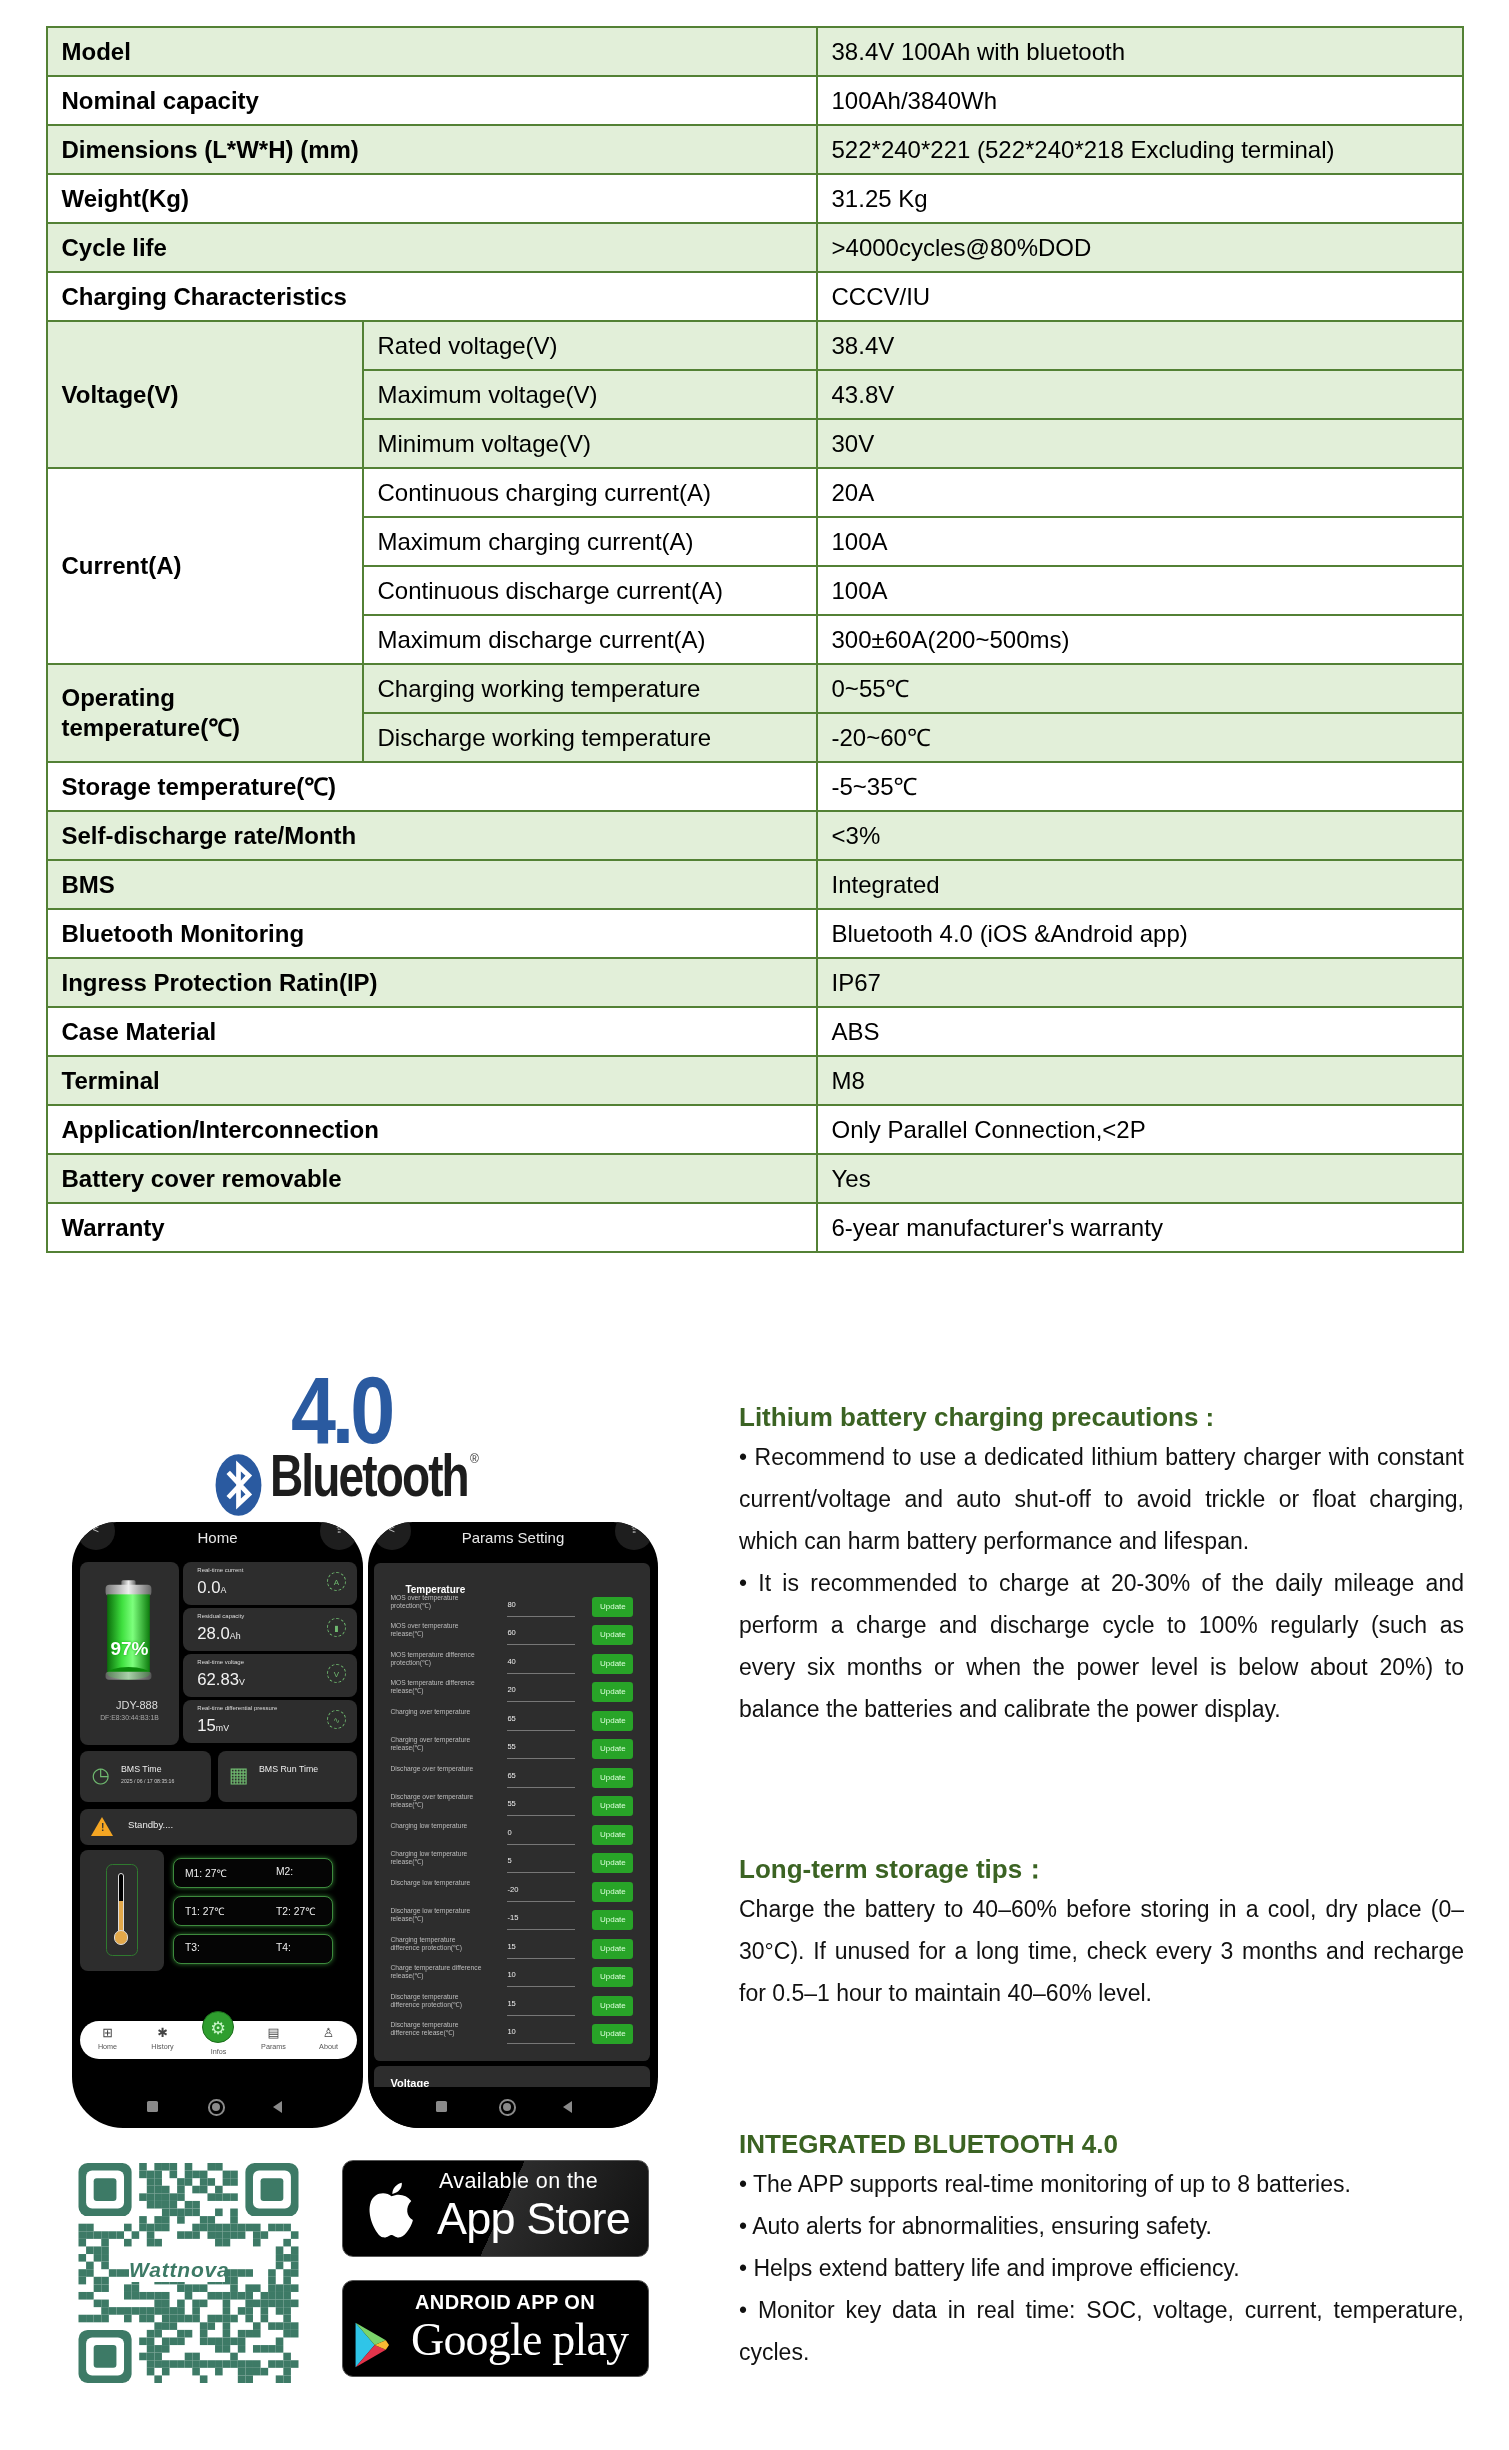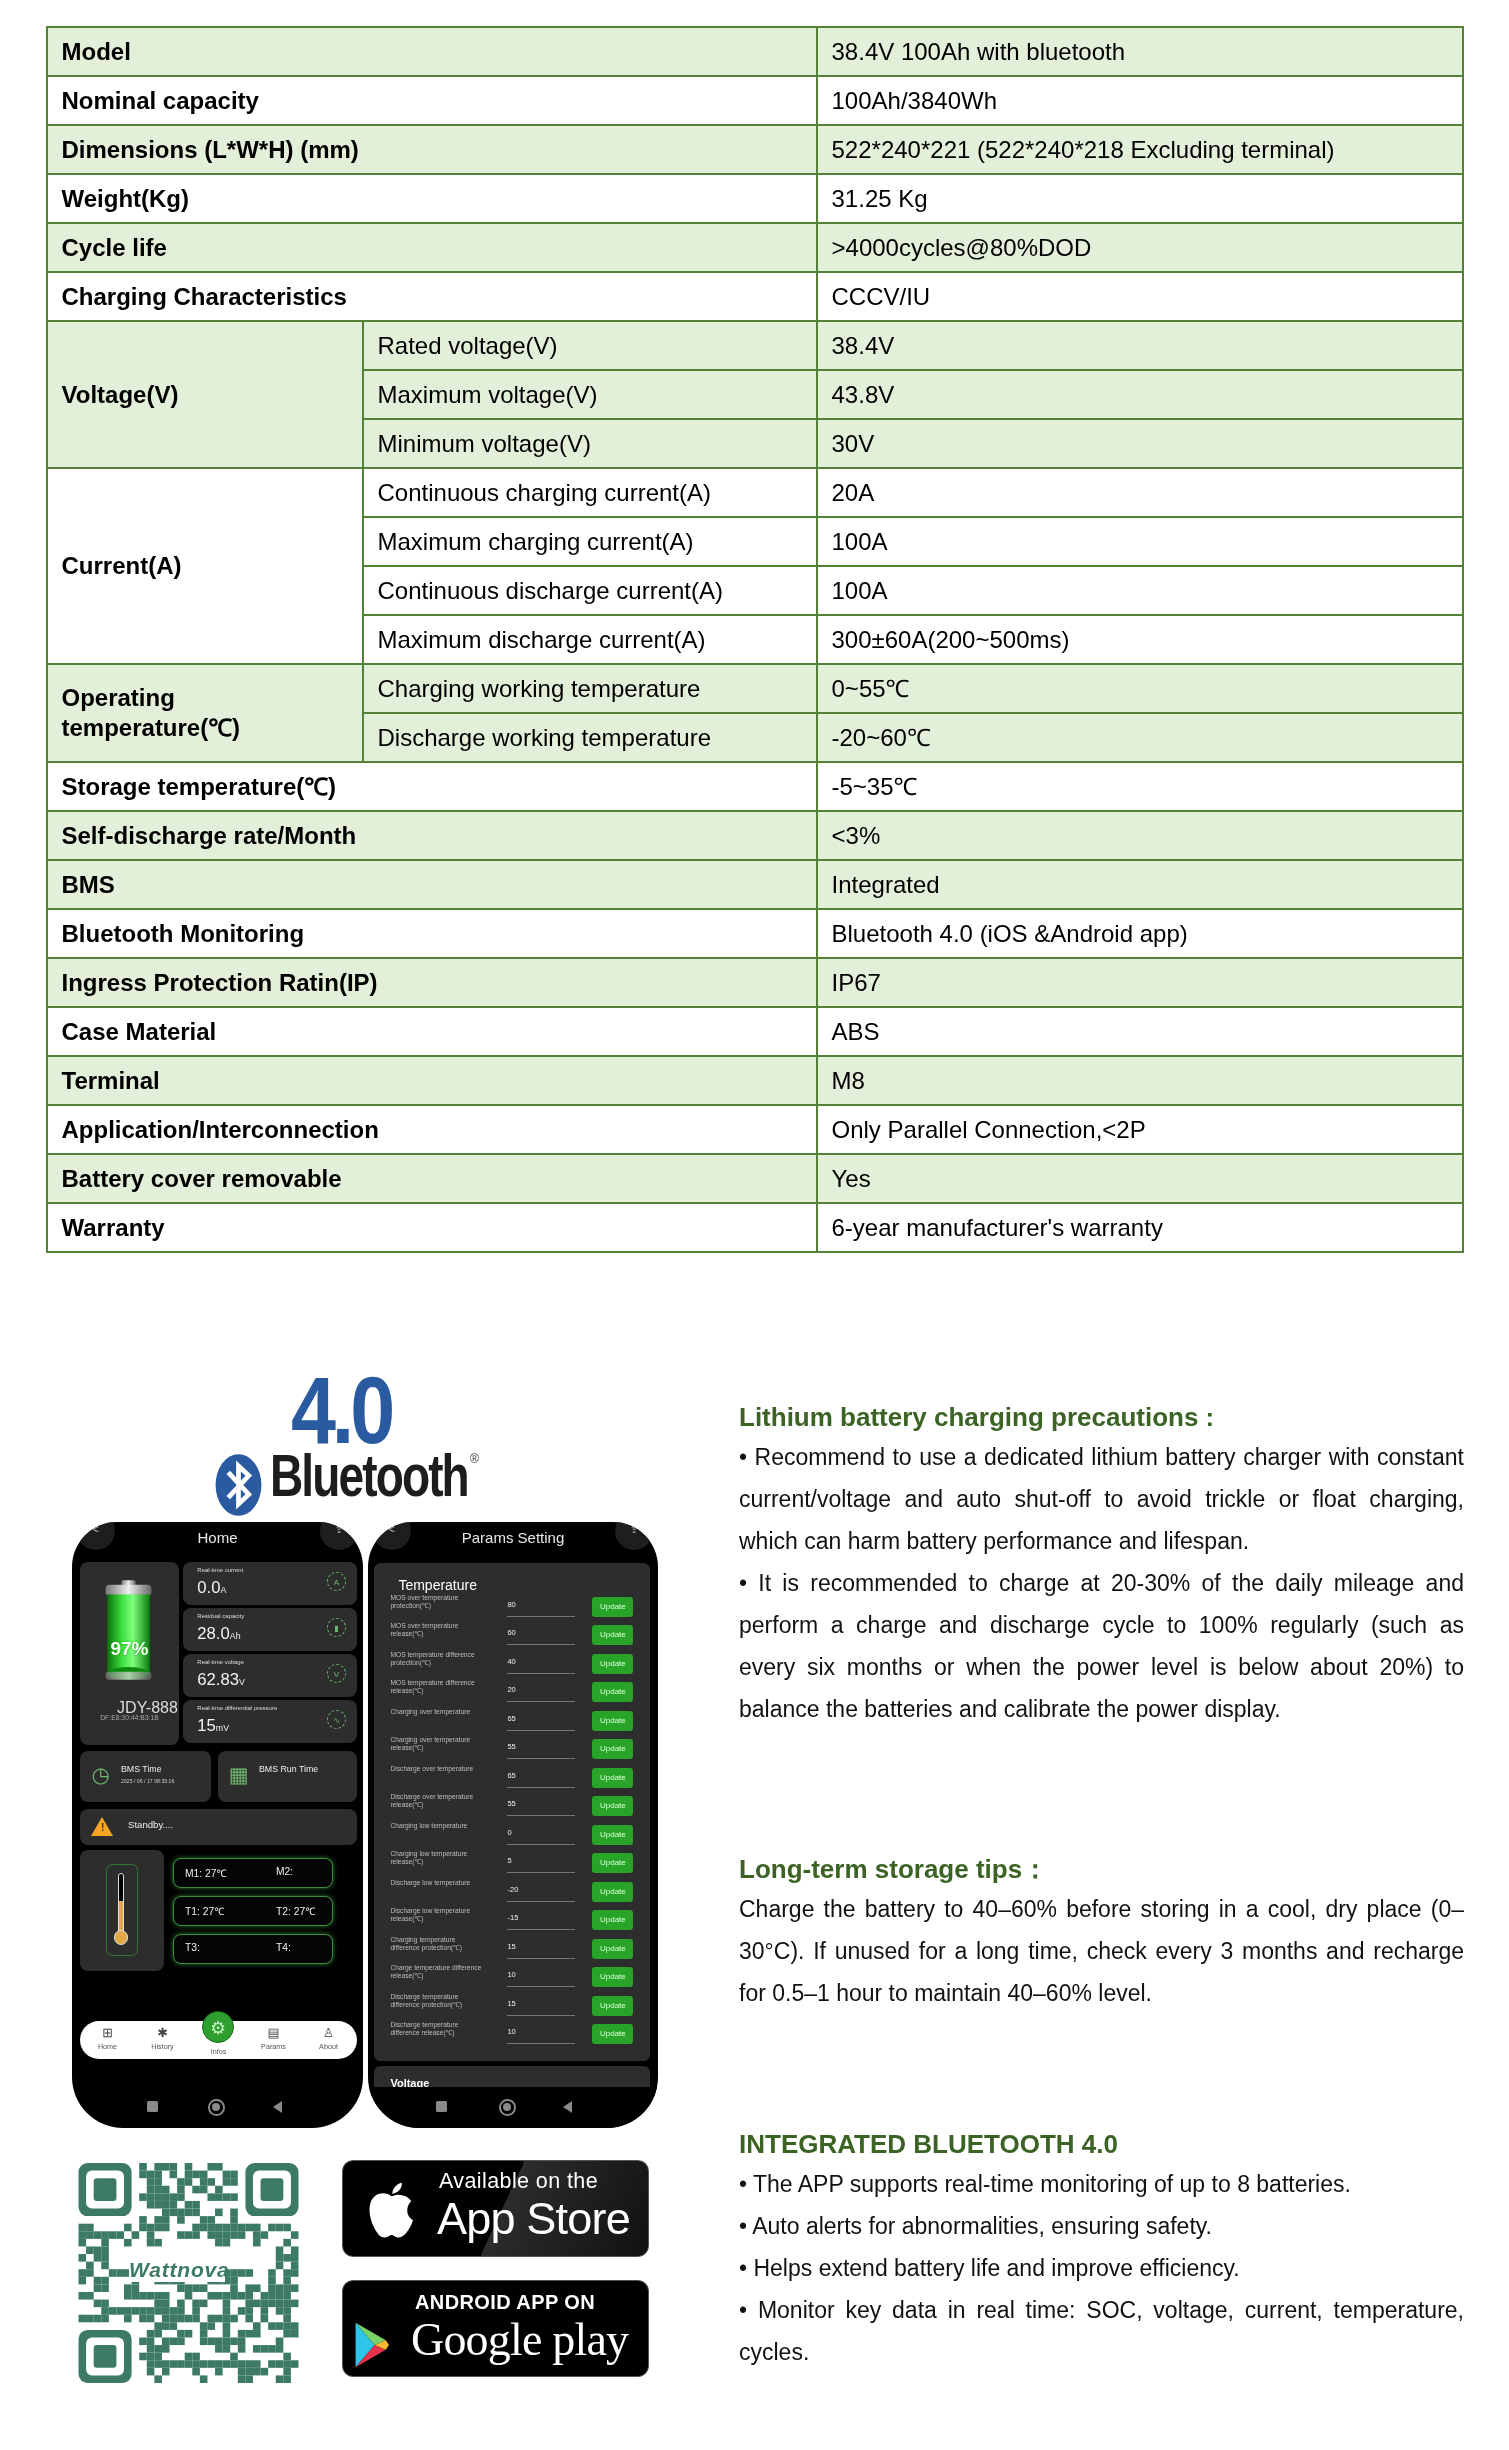--- a/index.html
+++ b/index.html
@@ -44,21 +44,21 @@
   .nav-sq { position:absolute; left:75px; top:14.3px; width:11px; height:11px; background:#8a8a8a; border-radius:1.6px; }
   .nav-ci { position:absolute; top:12px; width:12.7px; height:12.7px; border:2px solid #8a8a8a; border-radius:50%; }
   .nav-ci::after { content:""; position:absolute; left:2.4px; top:2.4px; width:8px; height:8px; border-radius:50%; background:#8a8a8a; }
   .nav-tri { position:absolute; top:13.5px; width:0; height:0; border-top:6.4px solid transparent;
              border-bottom:6.4px solid transparent; border-right:9.6px solid #8a8a8a; }
 
   .card { position:absolute; background:#2d2d2d; border-radius:8px; }
   .battery-card { left:8px; top:40px; width:99px; height:183px; }
   .battery { position:absolute; left:24px; top:17.5px; width:49px; height:103px; }
   .batt-pct { position:absolute; left:0; right:0; top:76px; text-align:center; font-size:19px; font-weight:bold; color:#fff; text-shadow:0 0 2.4px #0a0; }
-  .batt-name { position:absolute; left:0; right:0; top:137px; text-align:center; font-size:16px; color:#ddd;margin-left:36px; }
+  .batt-name { position:absolute; left:0; right:0; top:137px; text-align:left; font-size:11px; color:#ddd;margin-left:36px; }
   .batt-mac { position:absolute; left:0; right:0; top:152px; text-align:center; font-size:6.8px; color:#aaa; }
 
   .metric { left:111px; width:174px; height:43px; }
   .metric .m-lbl { position:absolute; left:14.3px; top:4.8px; font-size:6px; color:#ddd; }
   .metric .m-val { position:absolute; left:14.3px; top:16px; font-size:16.7px; color:#f2f2f2; }
   .metric .m-val small { font-size:8.8px; }
   .metric .m-ico { position:absolute; right:11px; top:10.3px; width:19px; height:19px; border:1.6px dashed #6fb96f;
                    border-radius:50%; color:#6fb96f; font-size:8px; text-align:center; line-height:19px; box-sizing:border-box; }
 
   .bms-card { top:229px; height:51px; }
@@ -84,21 +84,21 @@
 
   .tabbar { position:absolute; left:8px; top:499px; width:277px; height:38px; background:#fff; border-radius:19px; }
   .tab { position:absolute; top:0; width:55px; text-align:center; color:#555; }
   .tab .t-ico { display:block; margin-top:4.8px; font-size:12.7px; line-height:14.3px; color:#444; }
   .tab .t-lbl { display:block; font-size:7.2px; margin-top:2.4px; color:#555; }
   .tab.active .t-ico { position:absolute; left:11px; top:-9.6px; width:32px; height:32px; border-radius:50%; background:#2e9e2e; color:#c7f5c7; margin:0; line-height:32px; font-size:17.5px; border:1.6px solid #1b6d1b; box-sizing:border-box; }
   .tab.active .t-lbl { margin-top:26px; }
 
   
   .param-card { position:absolute; left:6.4px; top:41px; width:276px; height:498px; background:#2d2d2d; border-radius:6.4px; }
-  .param-card h3 { position:absolute; left:16px; top:6.4px; margin:8px; font-size:14px; font-weight:normal; color:#fff; }
+  .param-card h3 { position:absolute; left:16px; top:6.4px; margin:15px; font-size:10px; font-weight:bold; color:#fff; }
   .prow { position:absolute; left:16px; width:255px; height:28px; }
   .prow .pl { position:absolute; left:0; top:1.6px; width:96px; font-size:6.7px; line-height:8px; color:#bdbdbd; }
   .prow .pv { position:absolute; left:117px; top:8px; width:68px; font-size:7.6px; color:#eee; border-bottom:0.8px solid #777; padding-bottom:7px; }
   .prow .pb { position:absolute; left:202px; top:4.8px; width:41px; height:20px; background:#28a428; border-radius:3.2px;
               color:#d9ffd9; font-size:8px; text-align:center; line-height:20px; }
   .volt-card { position:absolute; left:6.4px; top:544px; width:276px; height:24px; background:#2d2d2d; border-radius:6.4px 6.4px 0 0; }
   .volt-card span { position:absolute; left:16px; top:11px; font-size:11px; font-weight:bold; color:#fff; }
 
   
   .qr { position:absolute; left:78px; top:2163px; width:221px; height:220px; }

